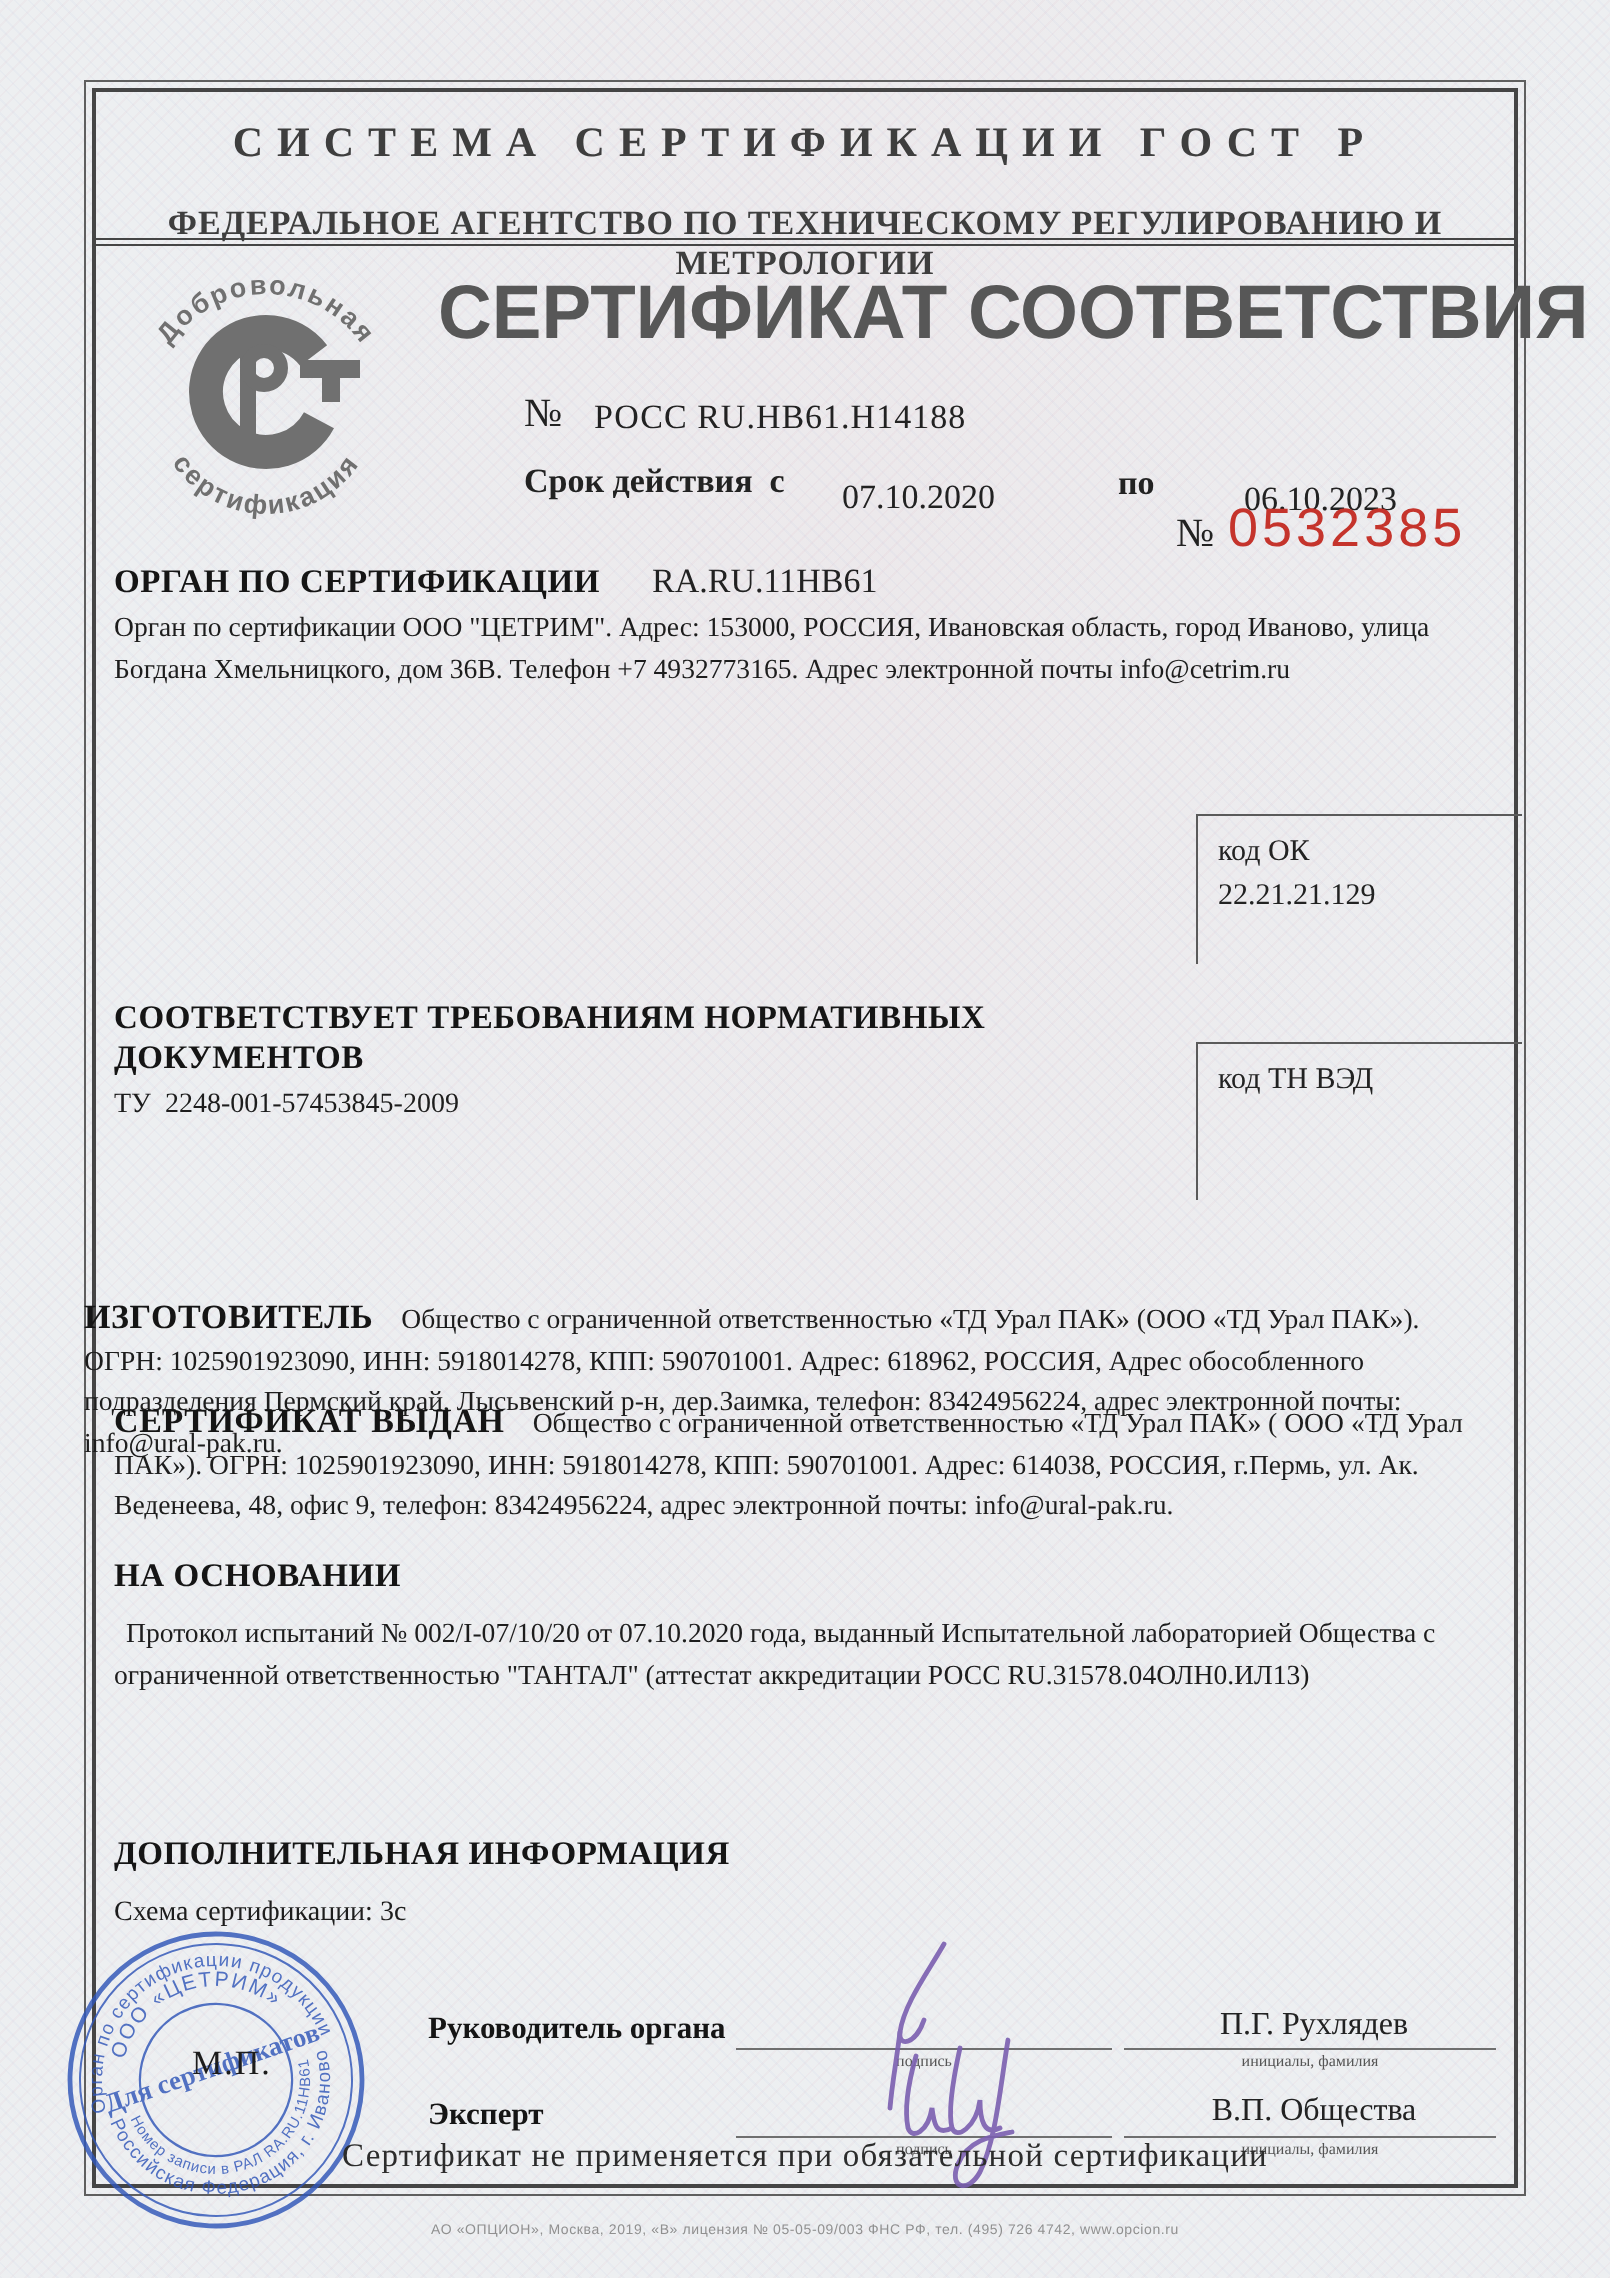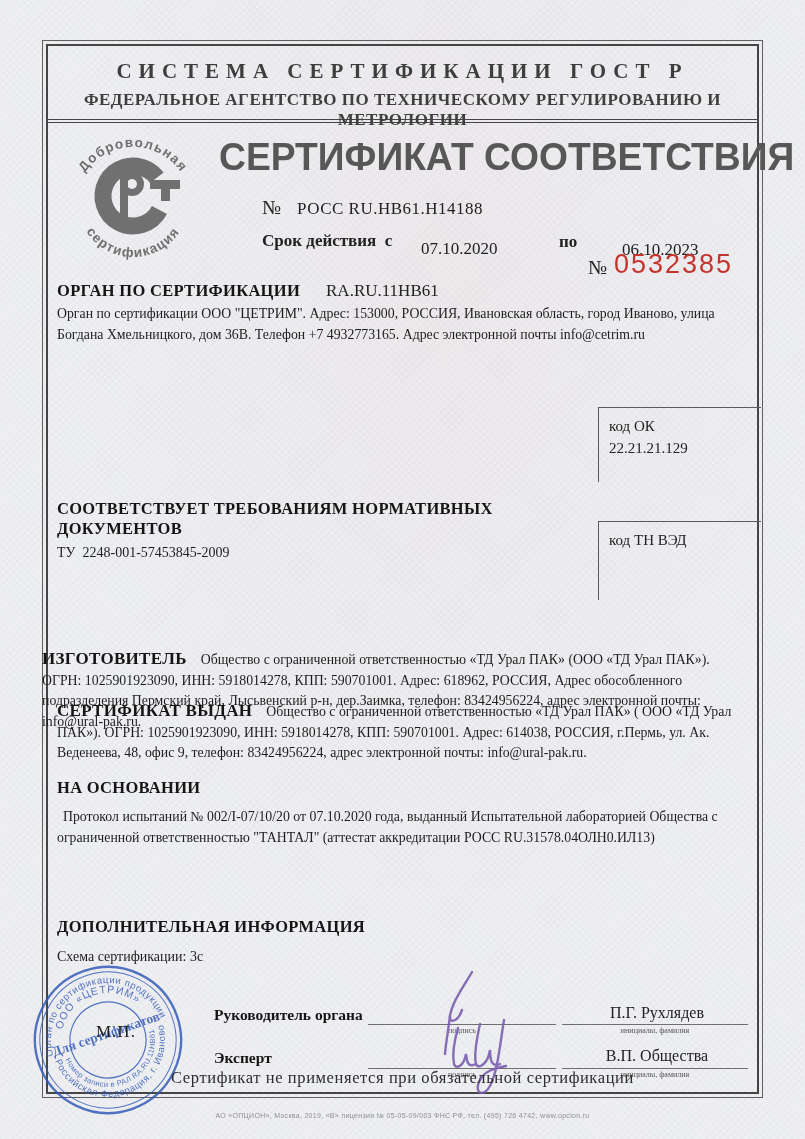--- a/index.html
+++ b/index.html
@@ -9,21 +9,21 @@
     background-image:
       repeating-linear-gradient(45deg, rgba(110,140,205,0.045) 0 1px, transparent 1px 5px),
       repeating-linear-gradient(-45deg, rgba(205,120,145,0.05) 0 1px, transparent 1px 5px),
       radial-gradient(ellipse at 55% 25%, rgba(225,150,160,0.07), transparent 60%);
     font-family:"Liberation Serif", serif;color:#222;
   }
   .frame-outer{position:absolute;left:42px;top:40px;width:719px;height:1056px;border:1px solid #5f5f5f;}
   .frame-inner{position:absolute;left:3px;top:3px;right:3px;bottom:3px;border:2px solid #454545;}
   .band{position:absolute;left:48px;top:46px;width:709px;height:73px;border-bottom:4px double #454545;text-align:center;}
   .band-line1{margin-top:13px;font-size:21px;font-weight:bold;letter-spacing:7px;color:#3e3e3e;}
-  .band-line2{margin-top:6px;font-size:17px;font-weight:bold;letter-spacing:0.5px;color:#3e3e3e;}
+  .band-line2{margin-top:18px;font-size:17px;font-weight:bold;letter-spacing:0.5px;color:#3e3e3e;}
   .abs{position:absolute;}
   .cert-title{left:219px;top:136px;font-family:"Liberation Sans",sans-serif;font-size:38px;font-weight:bold;
     color:#575757;letter-spacing:0px;transform:scaleX(0.98);transform-origin:left;white-space:nowrap;}
   .no-sign{font-size:20px;}
   .serif17{font-size:17px;}
   .red-num{font-family:"Liberation Sans",sans-serif;font-size:27px;letter-spacing:2px;color:#c5342c;}
   .sec-head{font-weight:bold;font-size:16.5px;letter-spacing:0.3px;color:#151515;}
   .sec-head-lg{font-weight:bold;font-size:17px;letter-spacing:0.3px;color:#151515;}
   .body-txt{font-size:13.8px;line-height:1.5;color:#1d1d1d;}
   .code-box{border-top:1px solid #5a5a5a;border-left:1px solid #5a5a5a;padding:8px 10px;font-size:15px;line-height:1.45;}

